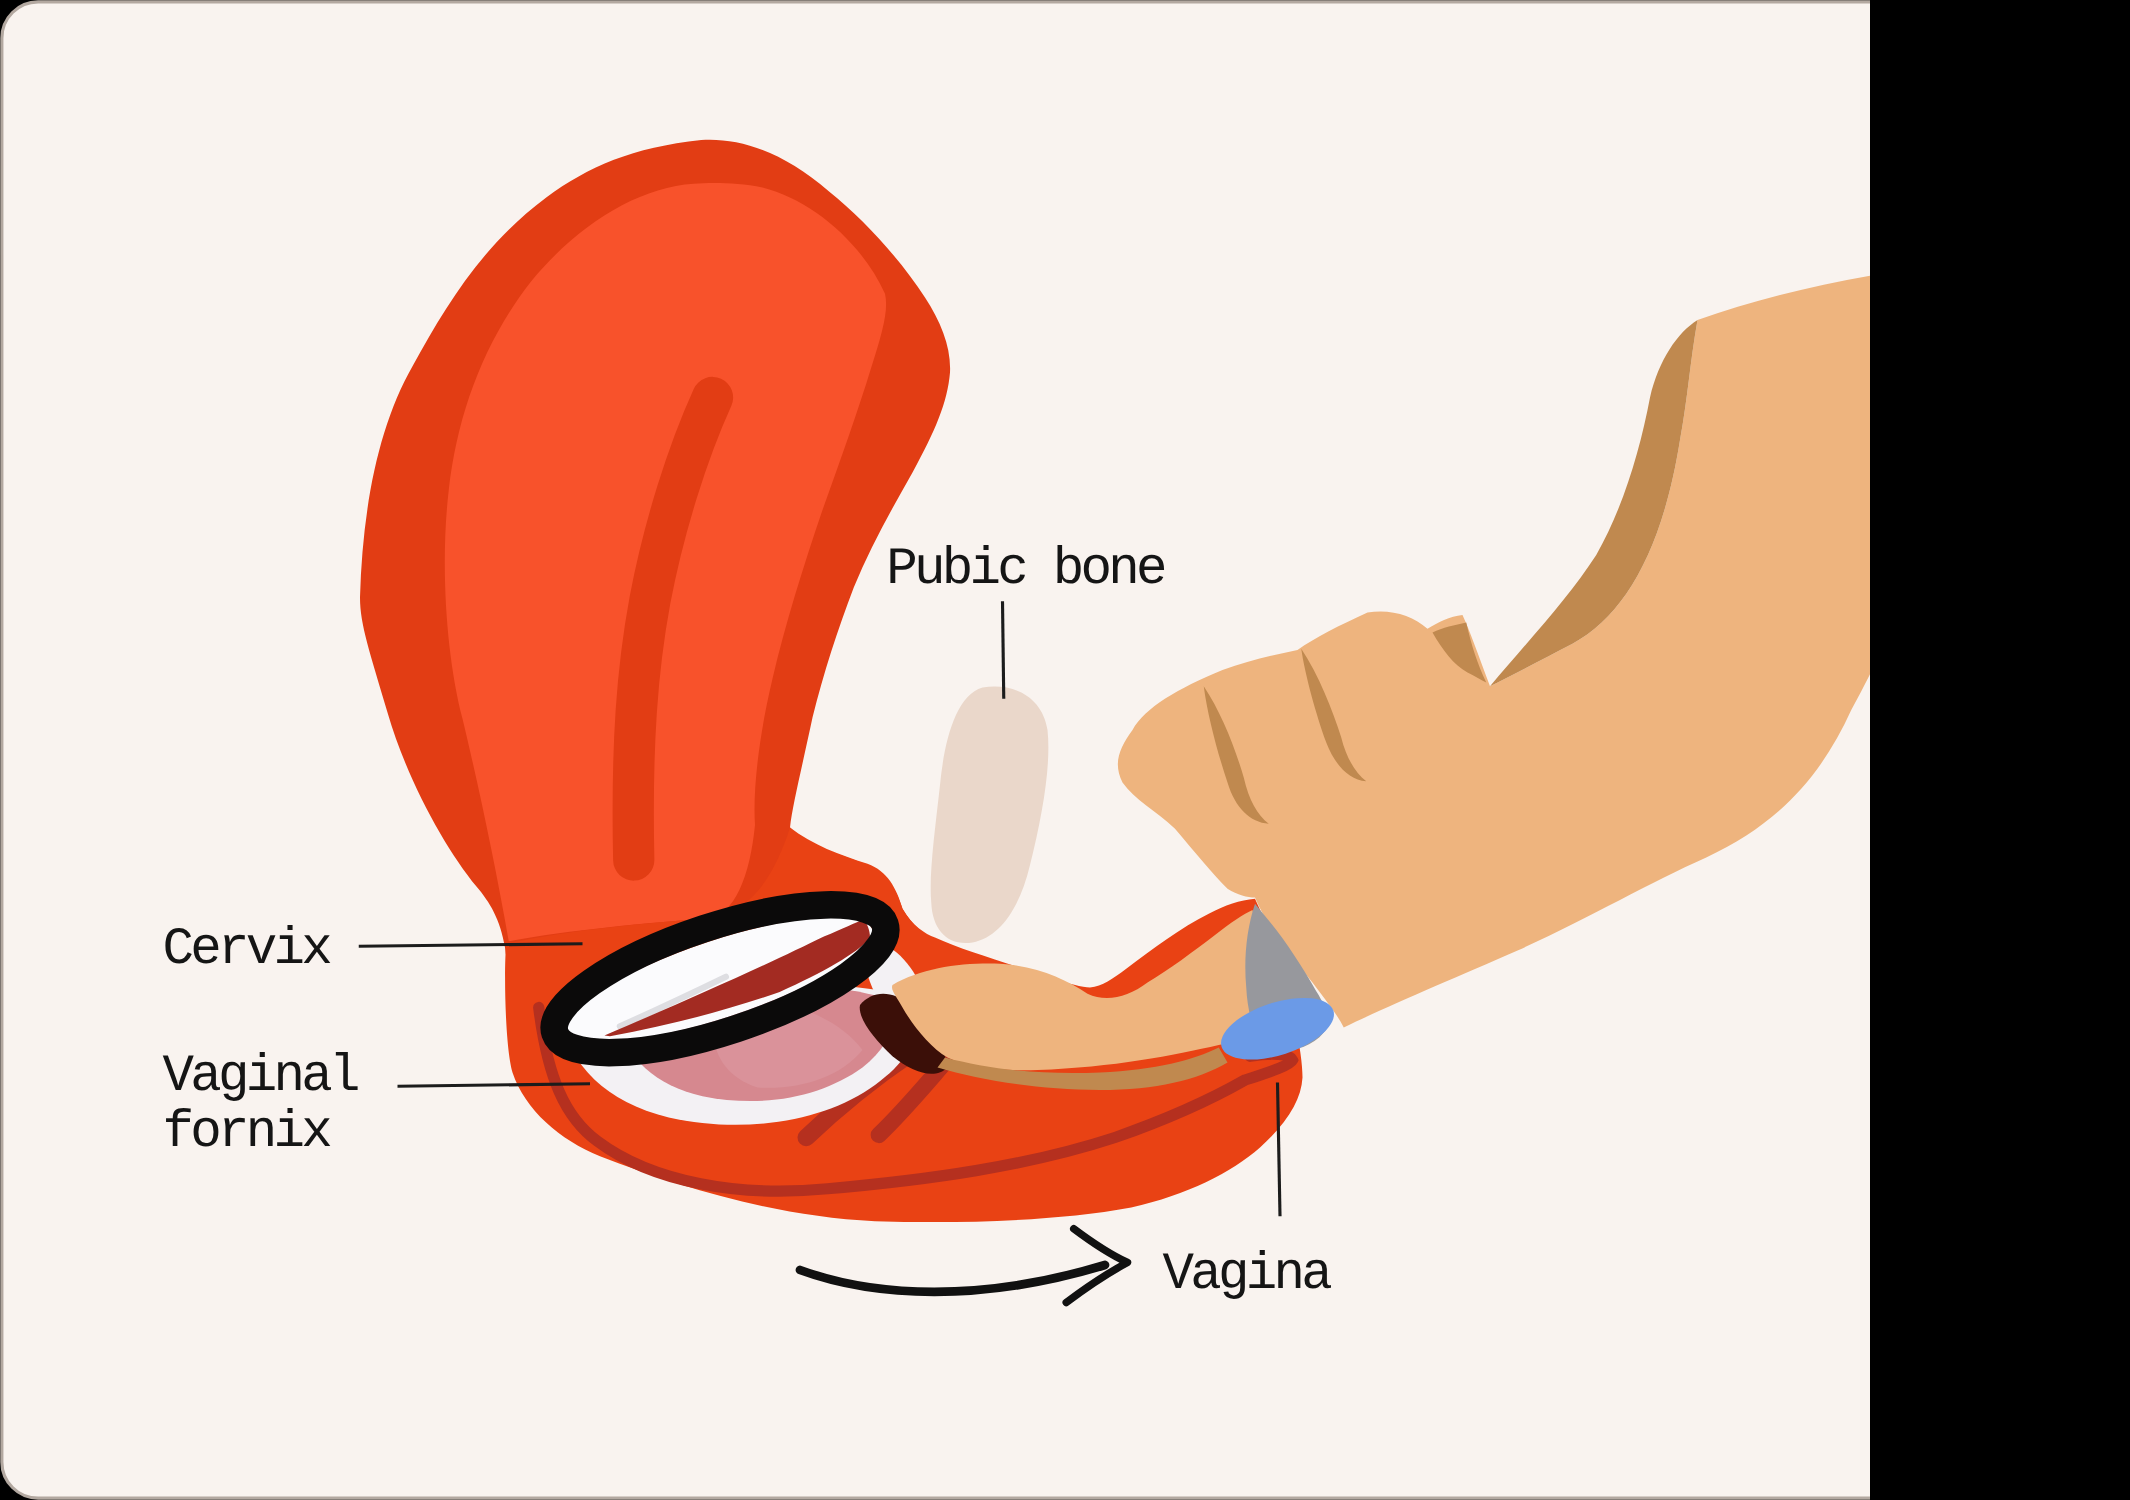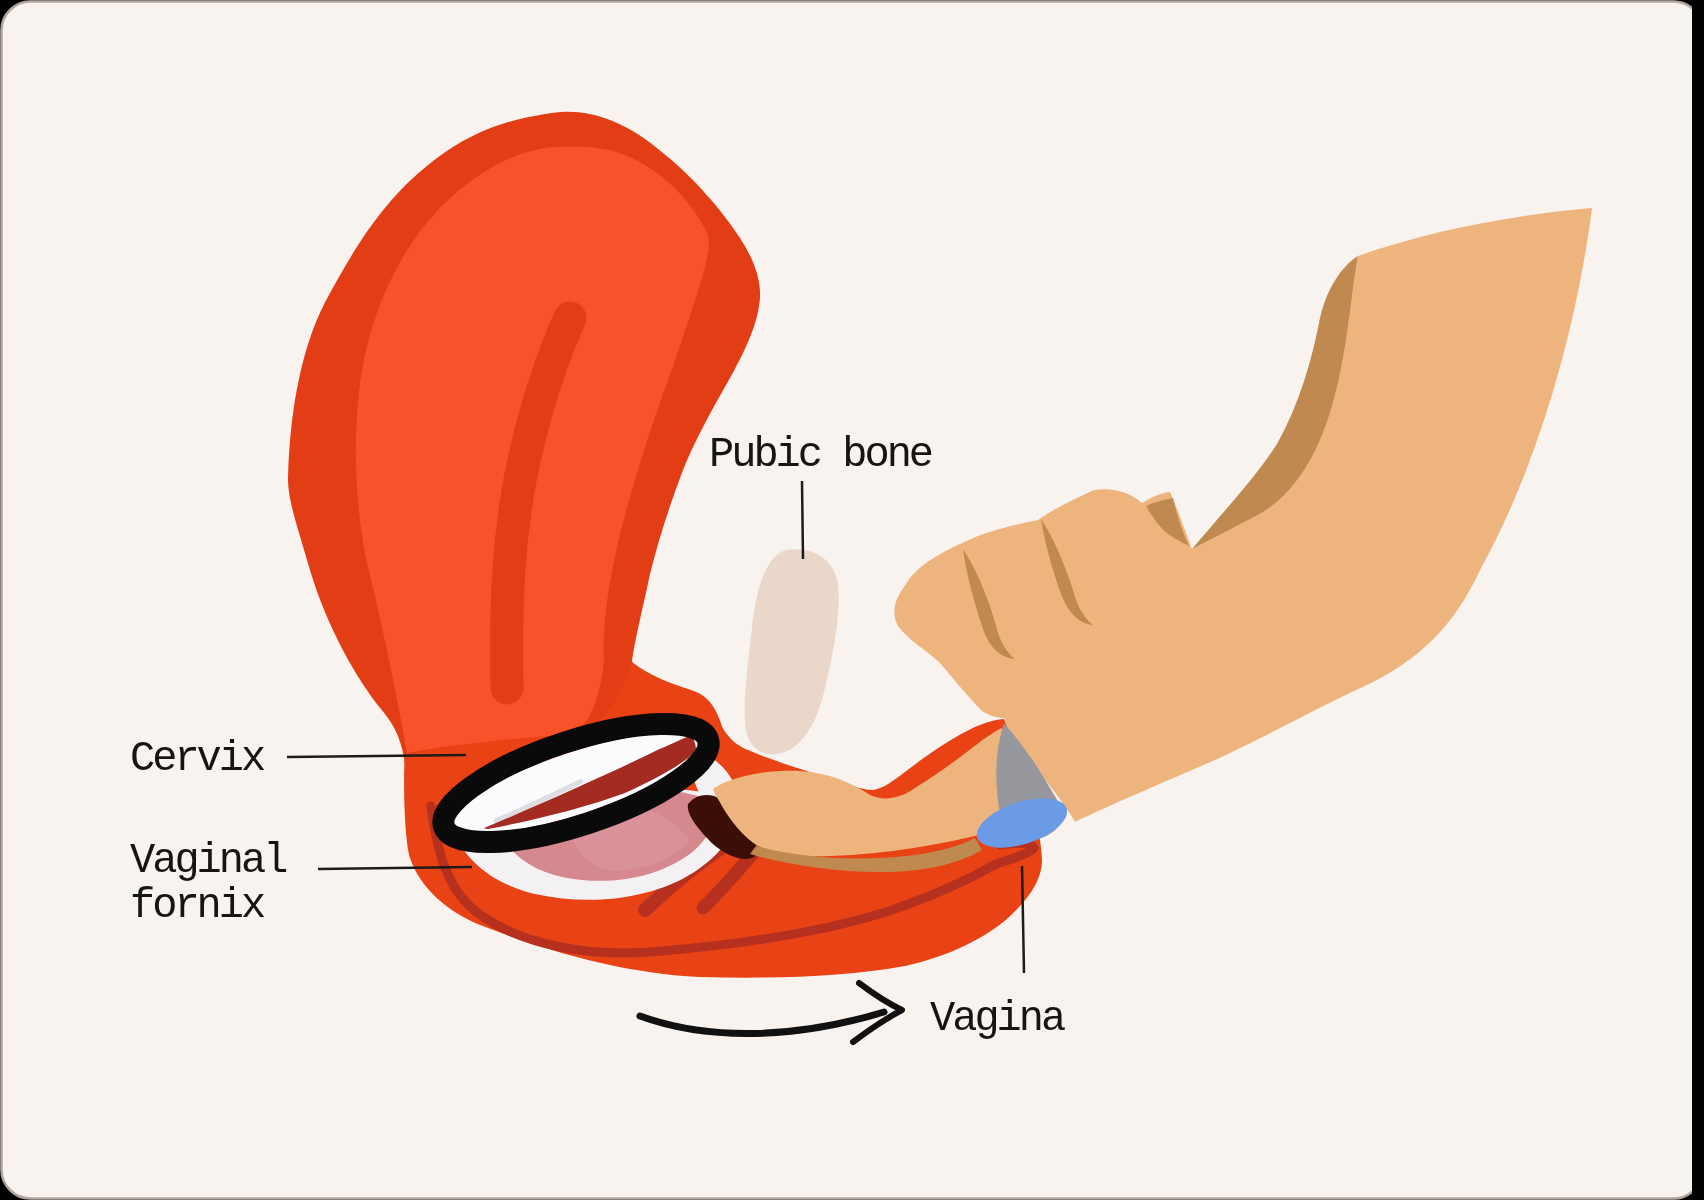--- a/index.html
+++ b/index.html
@@ -1,16 +1,16 @@
 <!DOCTYPE html>
 <html><head>
 <meta charset="utf-8">
 <style>
 html,body{margin:0;padding:0;background:#000;}
-.page{position:relative;width:1692px;height:1200px;overflow:hidden;}
+.page{position:relative;width:1496px;height:1200px;overflow:hidden;}
 text{font-family:"Liberation Mono",monospace;font-size:42px;letter-spacing:-3px;fill:#151515;}
 </style>
 </head>
 <body>
 <div class="page">
 <svg width="1704" height="1200" viewBox="0 0 1704 1200">
 
   <rect x="1.5" y="1.5" width="1701" height="1197" rx="29" fill="#f9f3ef" stroke="#b3a8a0" stroke-width="2.5"></rect>
 
   <path d="M786,550 C812,546 834,558 838,584 C841,612 834,652 824,692

